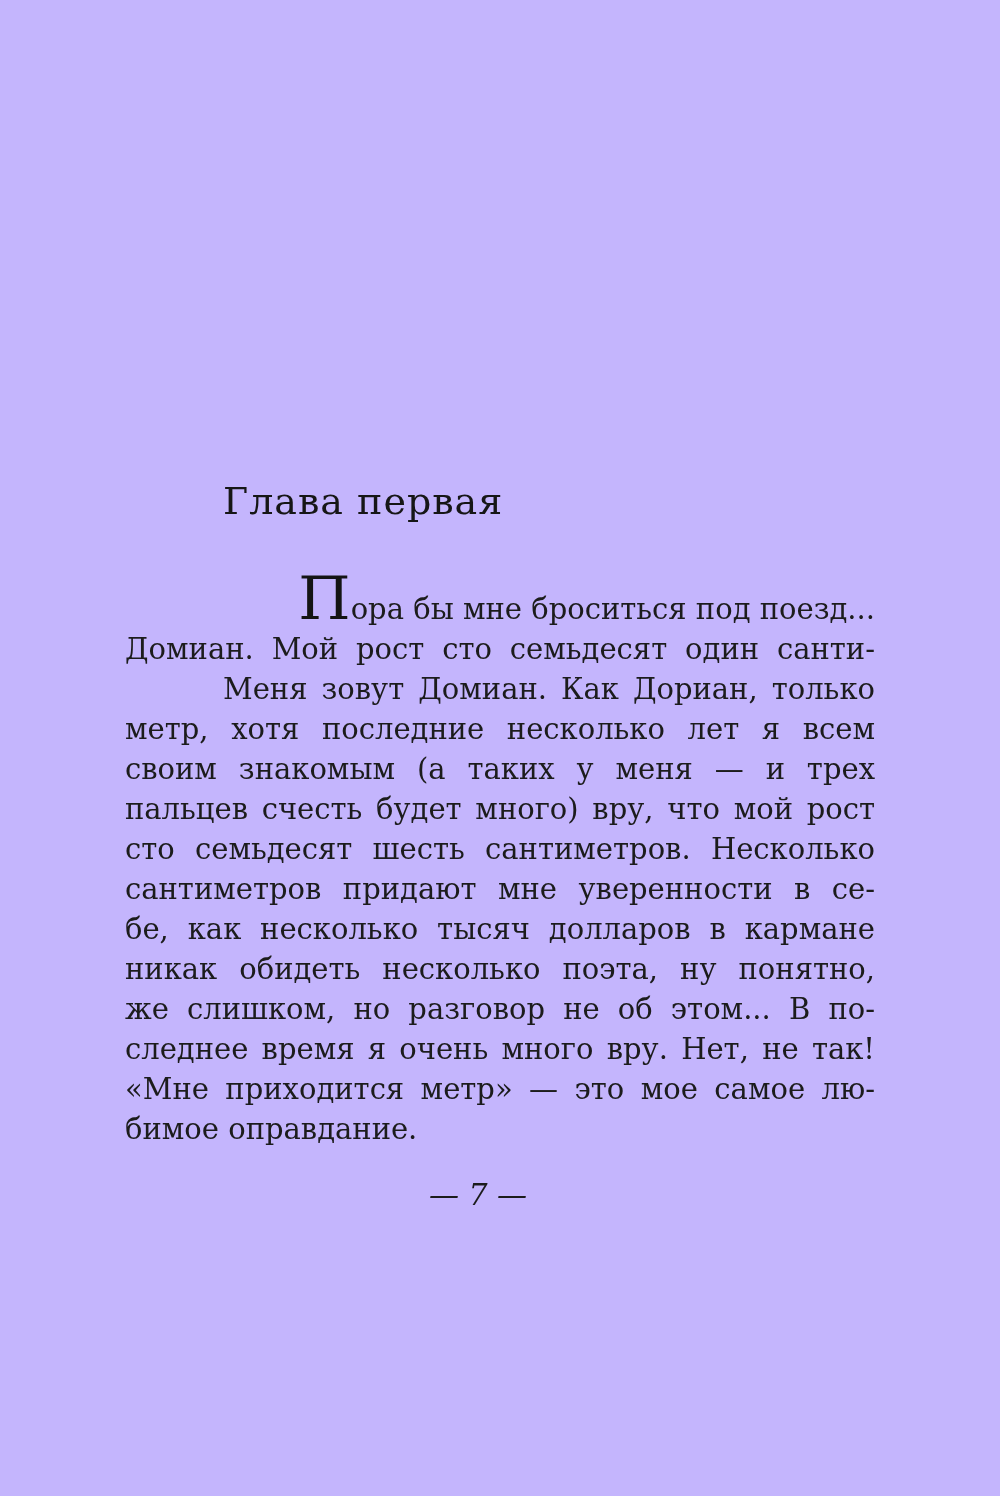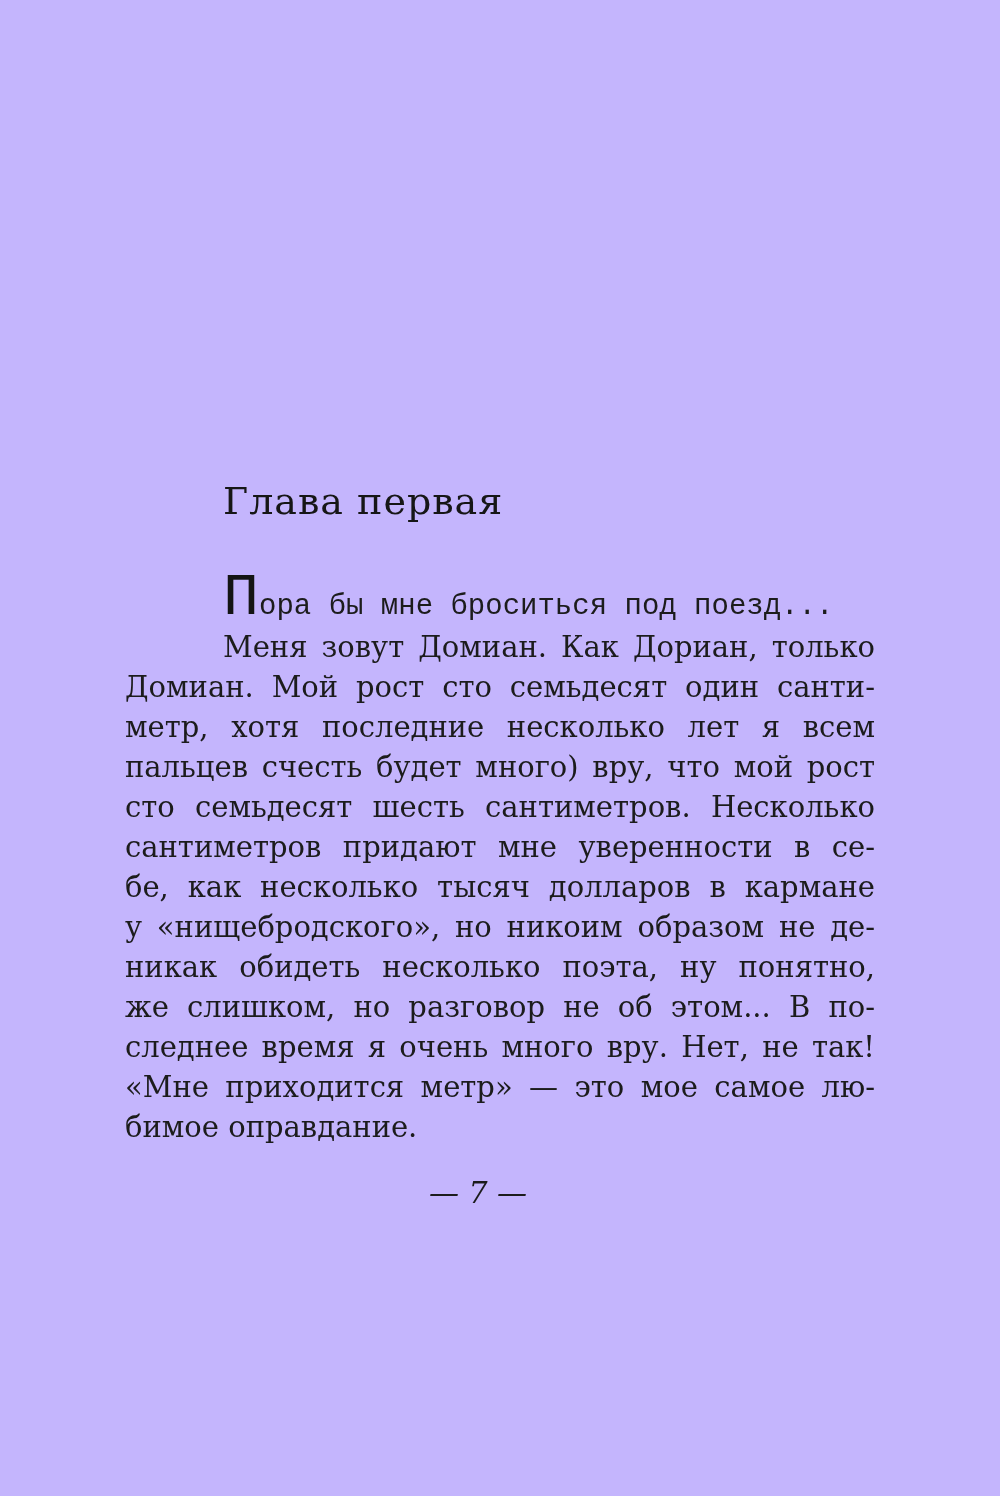--- a/index.html
+++ b/index.html
@@ -31,24 +31,23 @@
     letter-spacing: 1px;
     color: #161616;
   }
   .body-text {
     margin-top: 54px;
     font-size: 29px;
     line-height: 40px;
     color: #1c1c1c;
   }
   .para-opening {
-    text-align: left;
+    text-align: right;
     text-indent: 98px;
     white-space: nowrap;
-    font-family: Liberation Mono, monospace;
   }
   .dropcap {
     font-size: 60px;
     line-height: 40px;
     vertical-align: baseline;
     color: #141414;
   }
   .line {
     text-align: justify;
     text-align-last: justify;
@@ -79,28 +78,28 @@
   <div class="content">
 
     <h1 class="chapter-heading">Глава первая</h1>
 
     <div class="body-text">
 
       <div class="para-opening">
         <span class="dropcap">П</span><span>ора бы мне броситься под поезд...</span>
       </div>
 
+      <div class="line">Домиан. Мой рост сто семьдесят один санти-</div>
       <div class="line first">Меня зовут Домиан. Как Дориан, только</div>
-      <div class="line">Домиан. Мой рост сто семьдесят один санти-</div>
       <div class="line">метр, хотя последние несколько лет я всем</div>
+      <div class="line">своим знакомым (а таких у меня — и трех</div>
       <div class="line">пальцев счесть будет много) вру, что мой рост</div>
       <div class="line">сто семьдесят шесть сантиметров. Несколько</div>
       <div class="line">сантиметров придают мне уверенности в се-</div>
       <div class="line">бе, как несколько тысяч долларов в кармане</div>
-      <div class="line">у «нищебродского», но никоим образом не де-</div>
       <div class="line">никак обидеть несколько поэта, ну понятно,</div>
       <div class="line">же слишком, но разговор не об этом... В по-</div>
       <div class="line">следнее время я очень много вру. Нет, не так!</div>
       <div class="line">«Мне приходится метр» — это мое самое лю-</div>
       <div class="line last">бимое оправдание.</div>
 
     </div>
 
     <div class="page-number">— 7 —</div>
 

